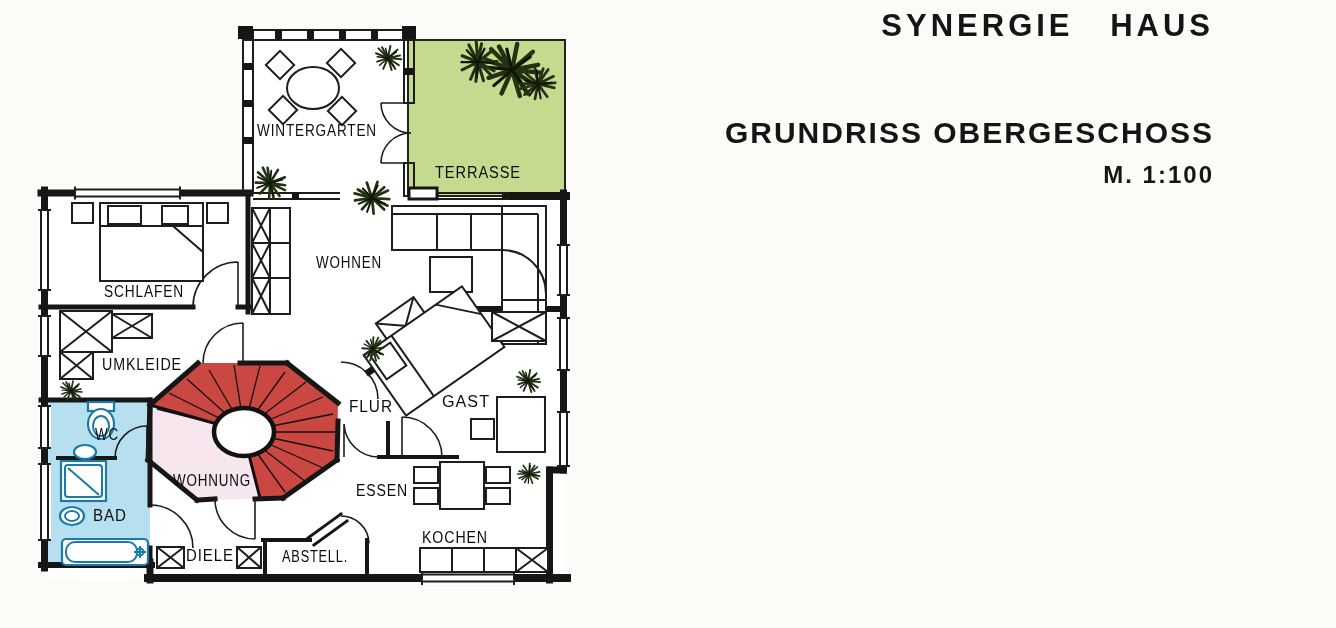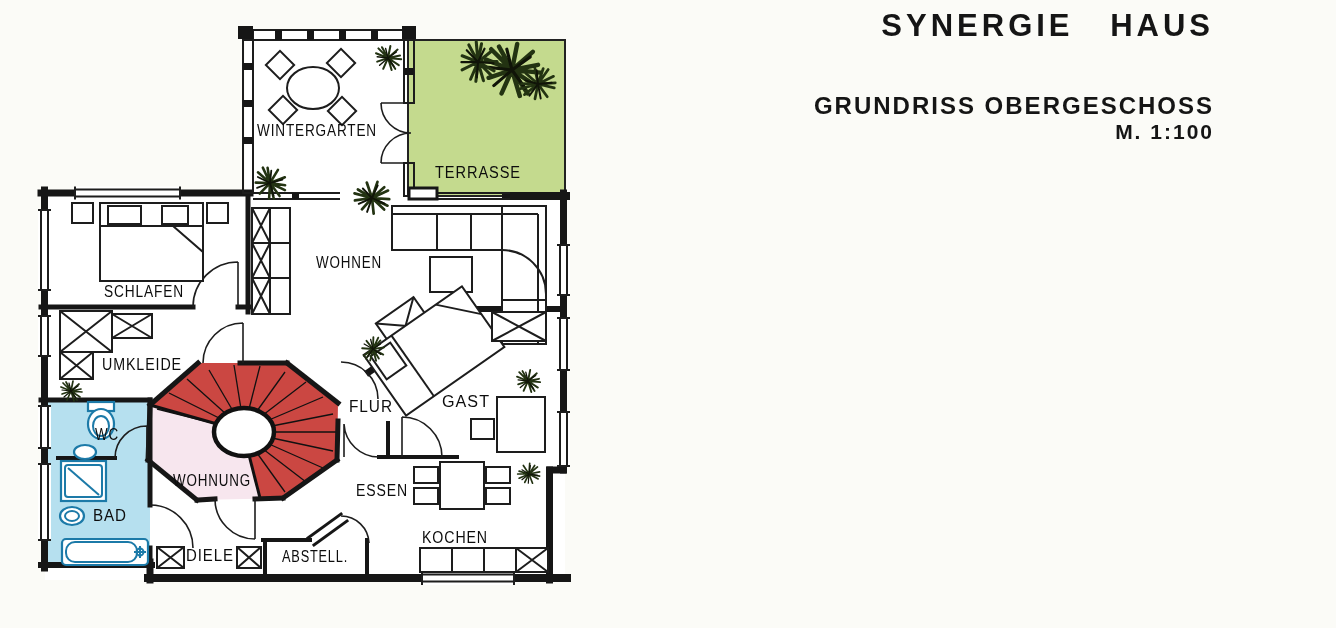--- a/index.html
+++ b/index.html
@@ -1,21 +1,21 @@
 <!DOCTYPE html>
 <html style="--terrace_green: #c4da8e; --bath_blue: #b6e0ef; --stair_red: #cb4742; --hall_pink: #f7e6ee; --plant_green: #233312; --ink: #161616; --paper: #fbfbf7;"><head>
 <meta charset="utf-8">
 <style>
   html,body{margin:0;padding:0;}
   body{width:1336px;height:628px;overflow:hidden;background:#fbfbf7;font-family:"Liberation Sans",sans-serif;}
   .page{position:relative;width:1228px;height:628px;background:#fbfbf7;}
   .titleblock{position:absolute;top:8px;right:14px;text-align:right;color:#151515;font-weight:bold;}
   .t-project{font-size:31px;letter-spacing:4px;word-spacing:24px;}
-  .t-drawing{font-size:24px;letter-spacing:2px;margin-top:48px;}
-  .t-scale{font-size:21px;letter-spacing:2px;}
+  .t-drawing{font-size:30px;letter-spacing:2px;margin-top:72px;}
+  .t-scale{font-size:24px;letter-spacing:2px;margin-top:11px;}
   svg{position:absolute;left:0;top:0;}
   .w3{stroke:#161616;stroke-width:3;fill:none;stroke-linecap:square;}
   .w4{stroke:#161616;stroke-width:4;fill:none;stroke-linecap:square;}
   .w5{stroke:#161616;stroke-width:5;fill:none;stroke-linecap:square;}
   .w6{stroke:#161616;stroke-width:6;fill:none;stroke-linecap:square;}
   .w7{stroke:#161616;stroke-width:7;fill:none;stroke-linecap:square;}
   .w8{stroke:#161616;stroke-width:8;fill:none;stroke-linecap:square;}
   .thin{stroke:#1d1d1d;stroke-width:2;fill:none;}
   .furn{fill:#ffffff;stroke:#1d1d1d;stroke-width:2;}
   .furnl{stroke:#1d1d1d;stroke-width:2;fill:none;}

